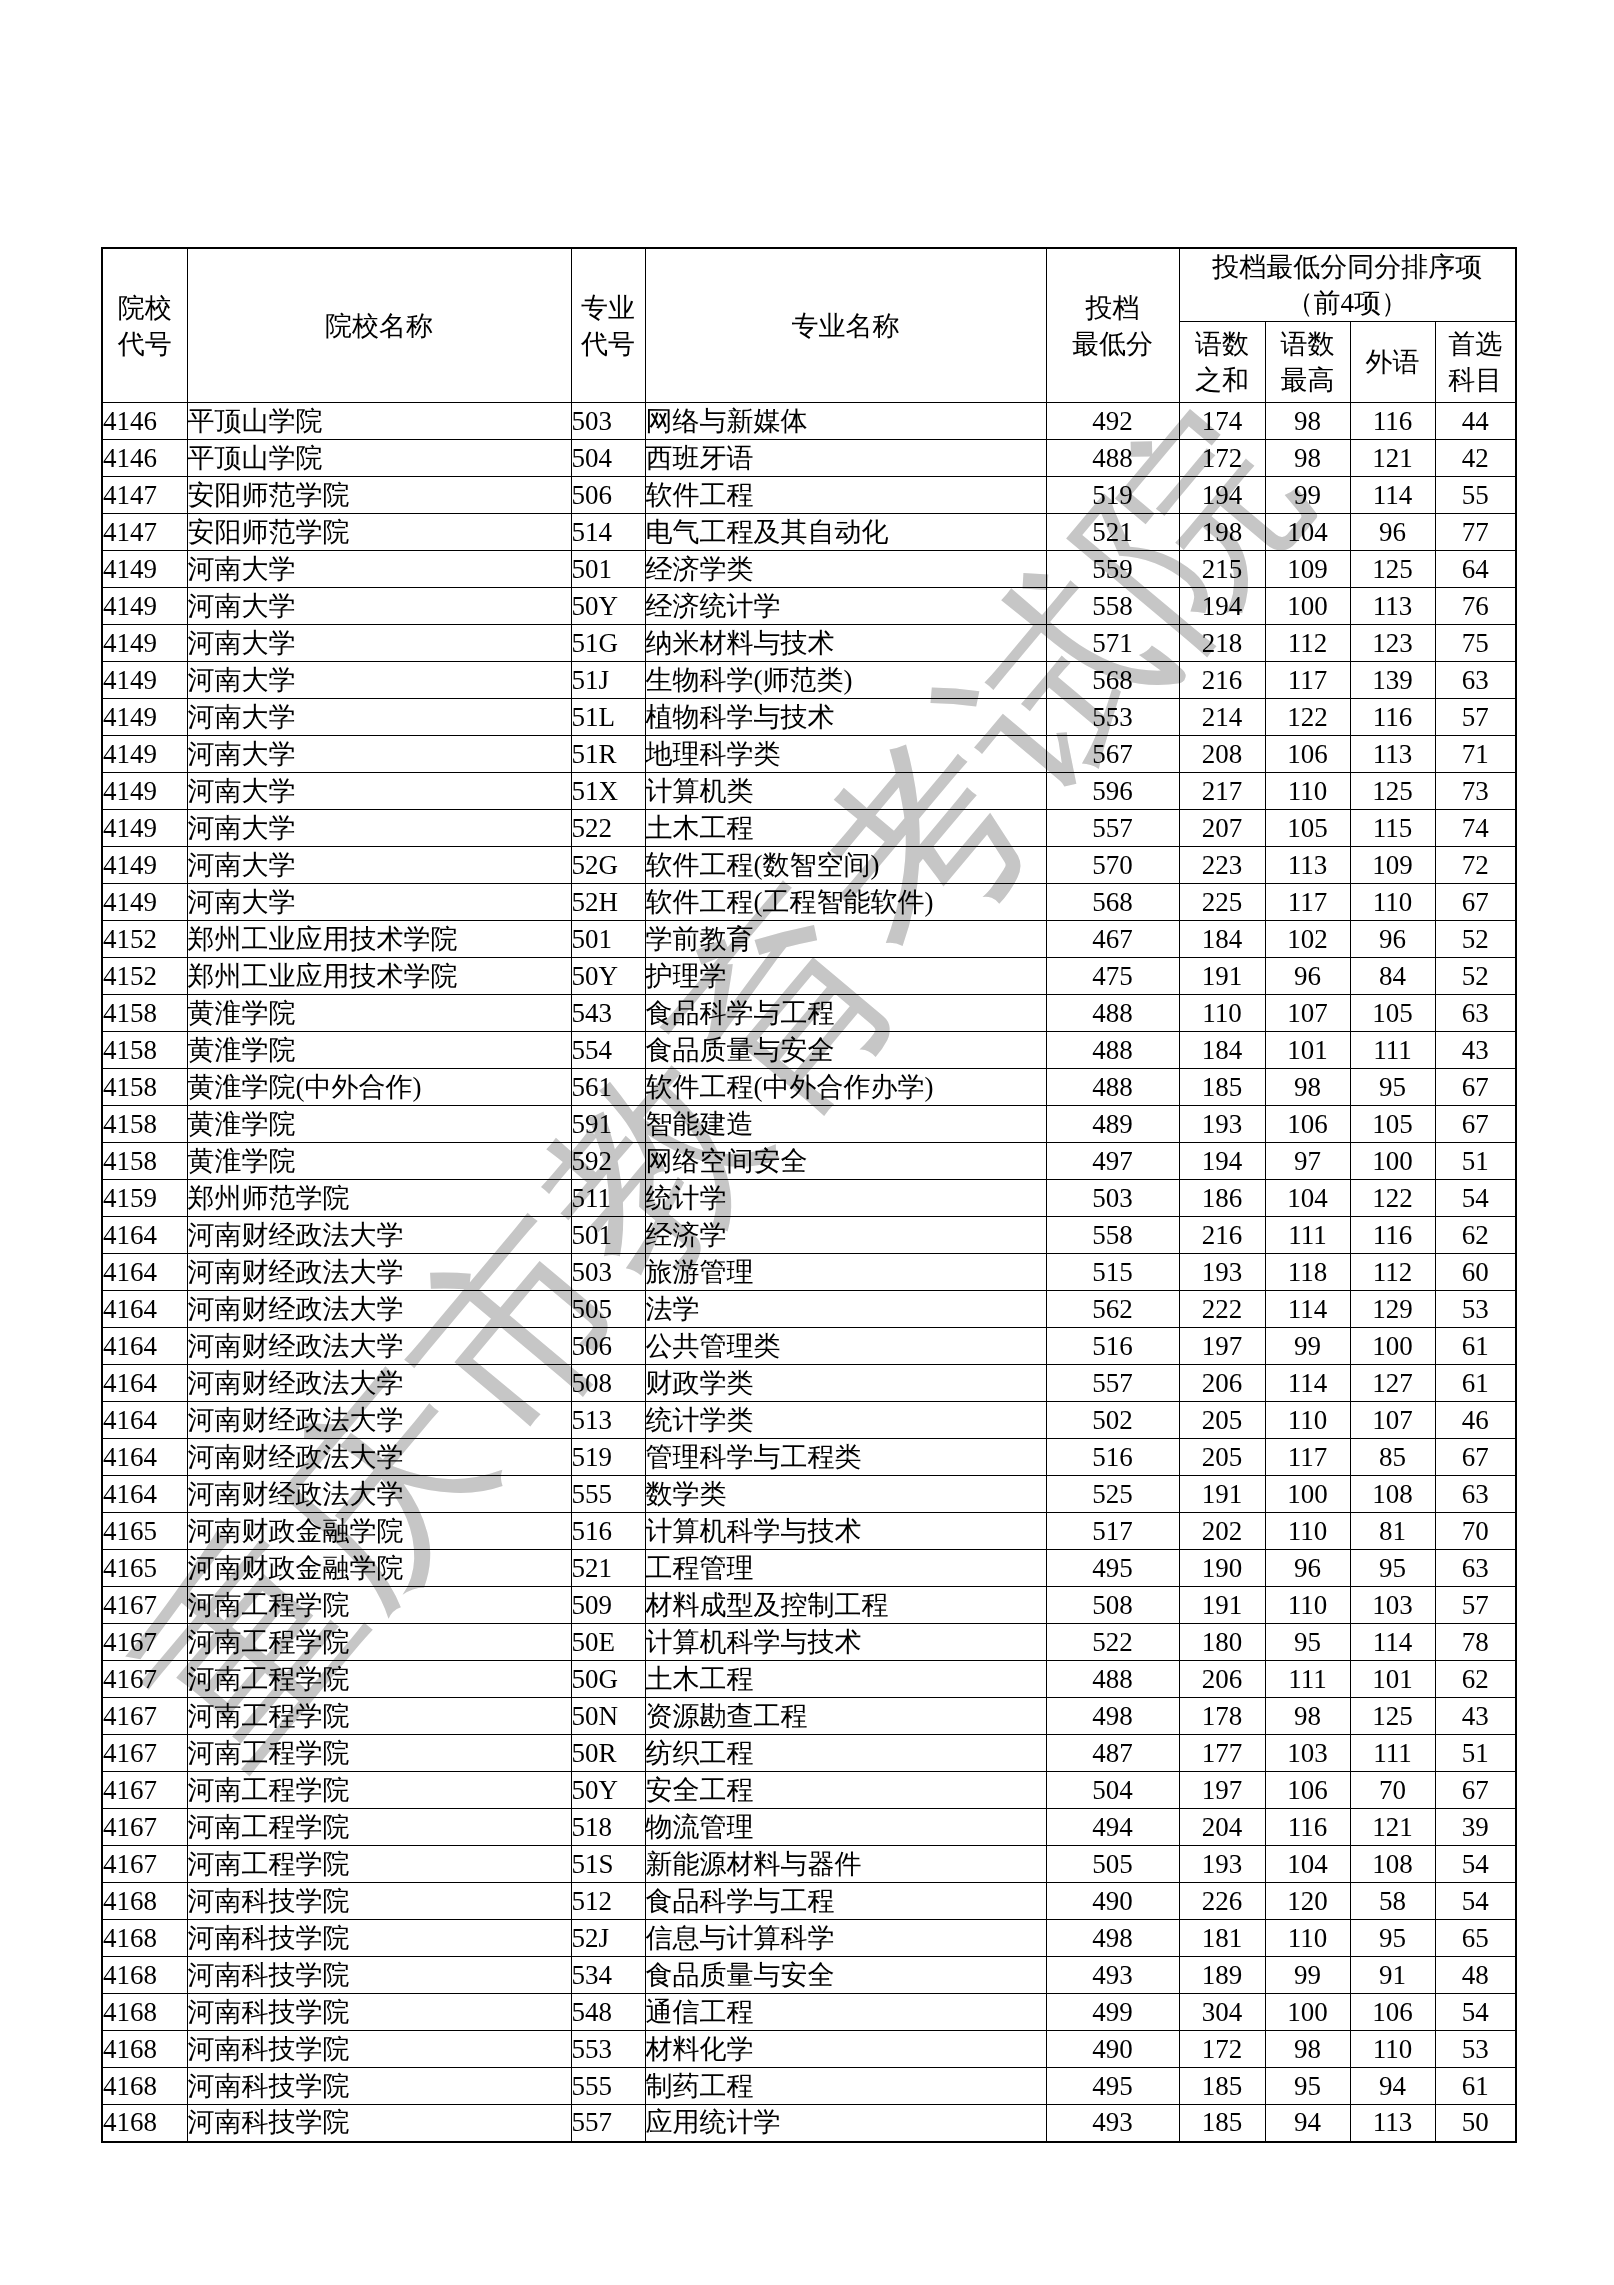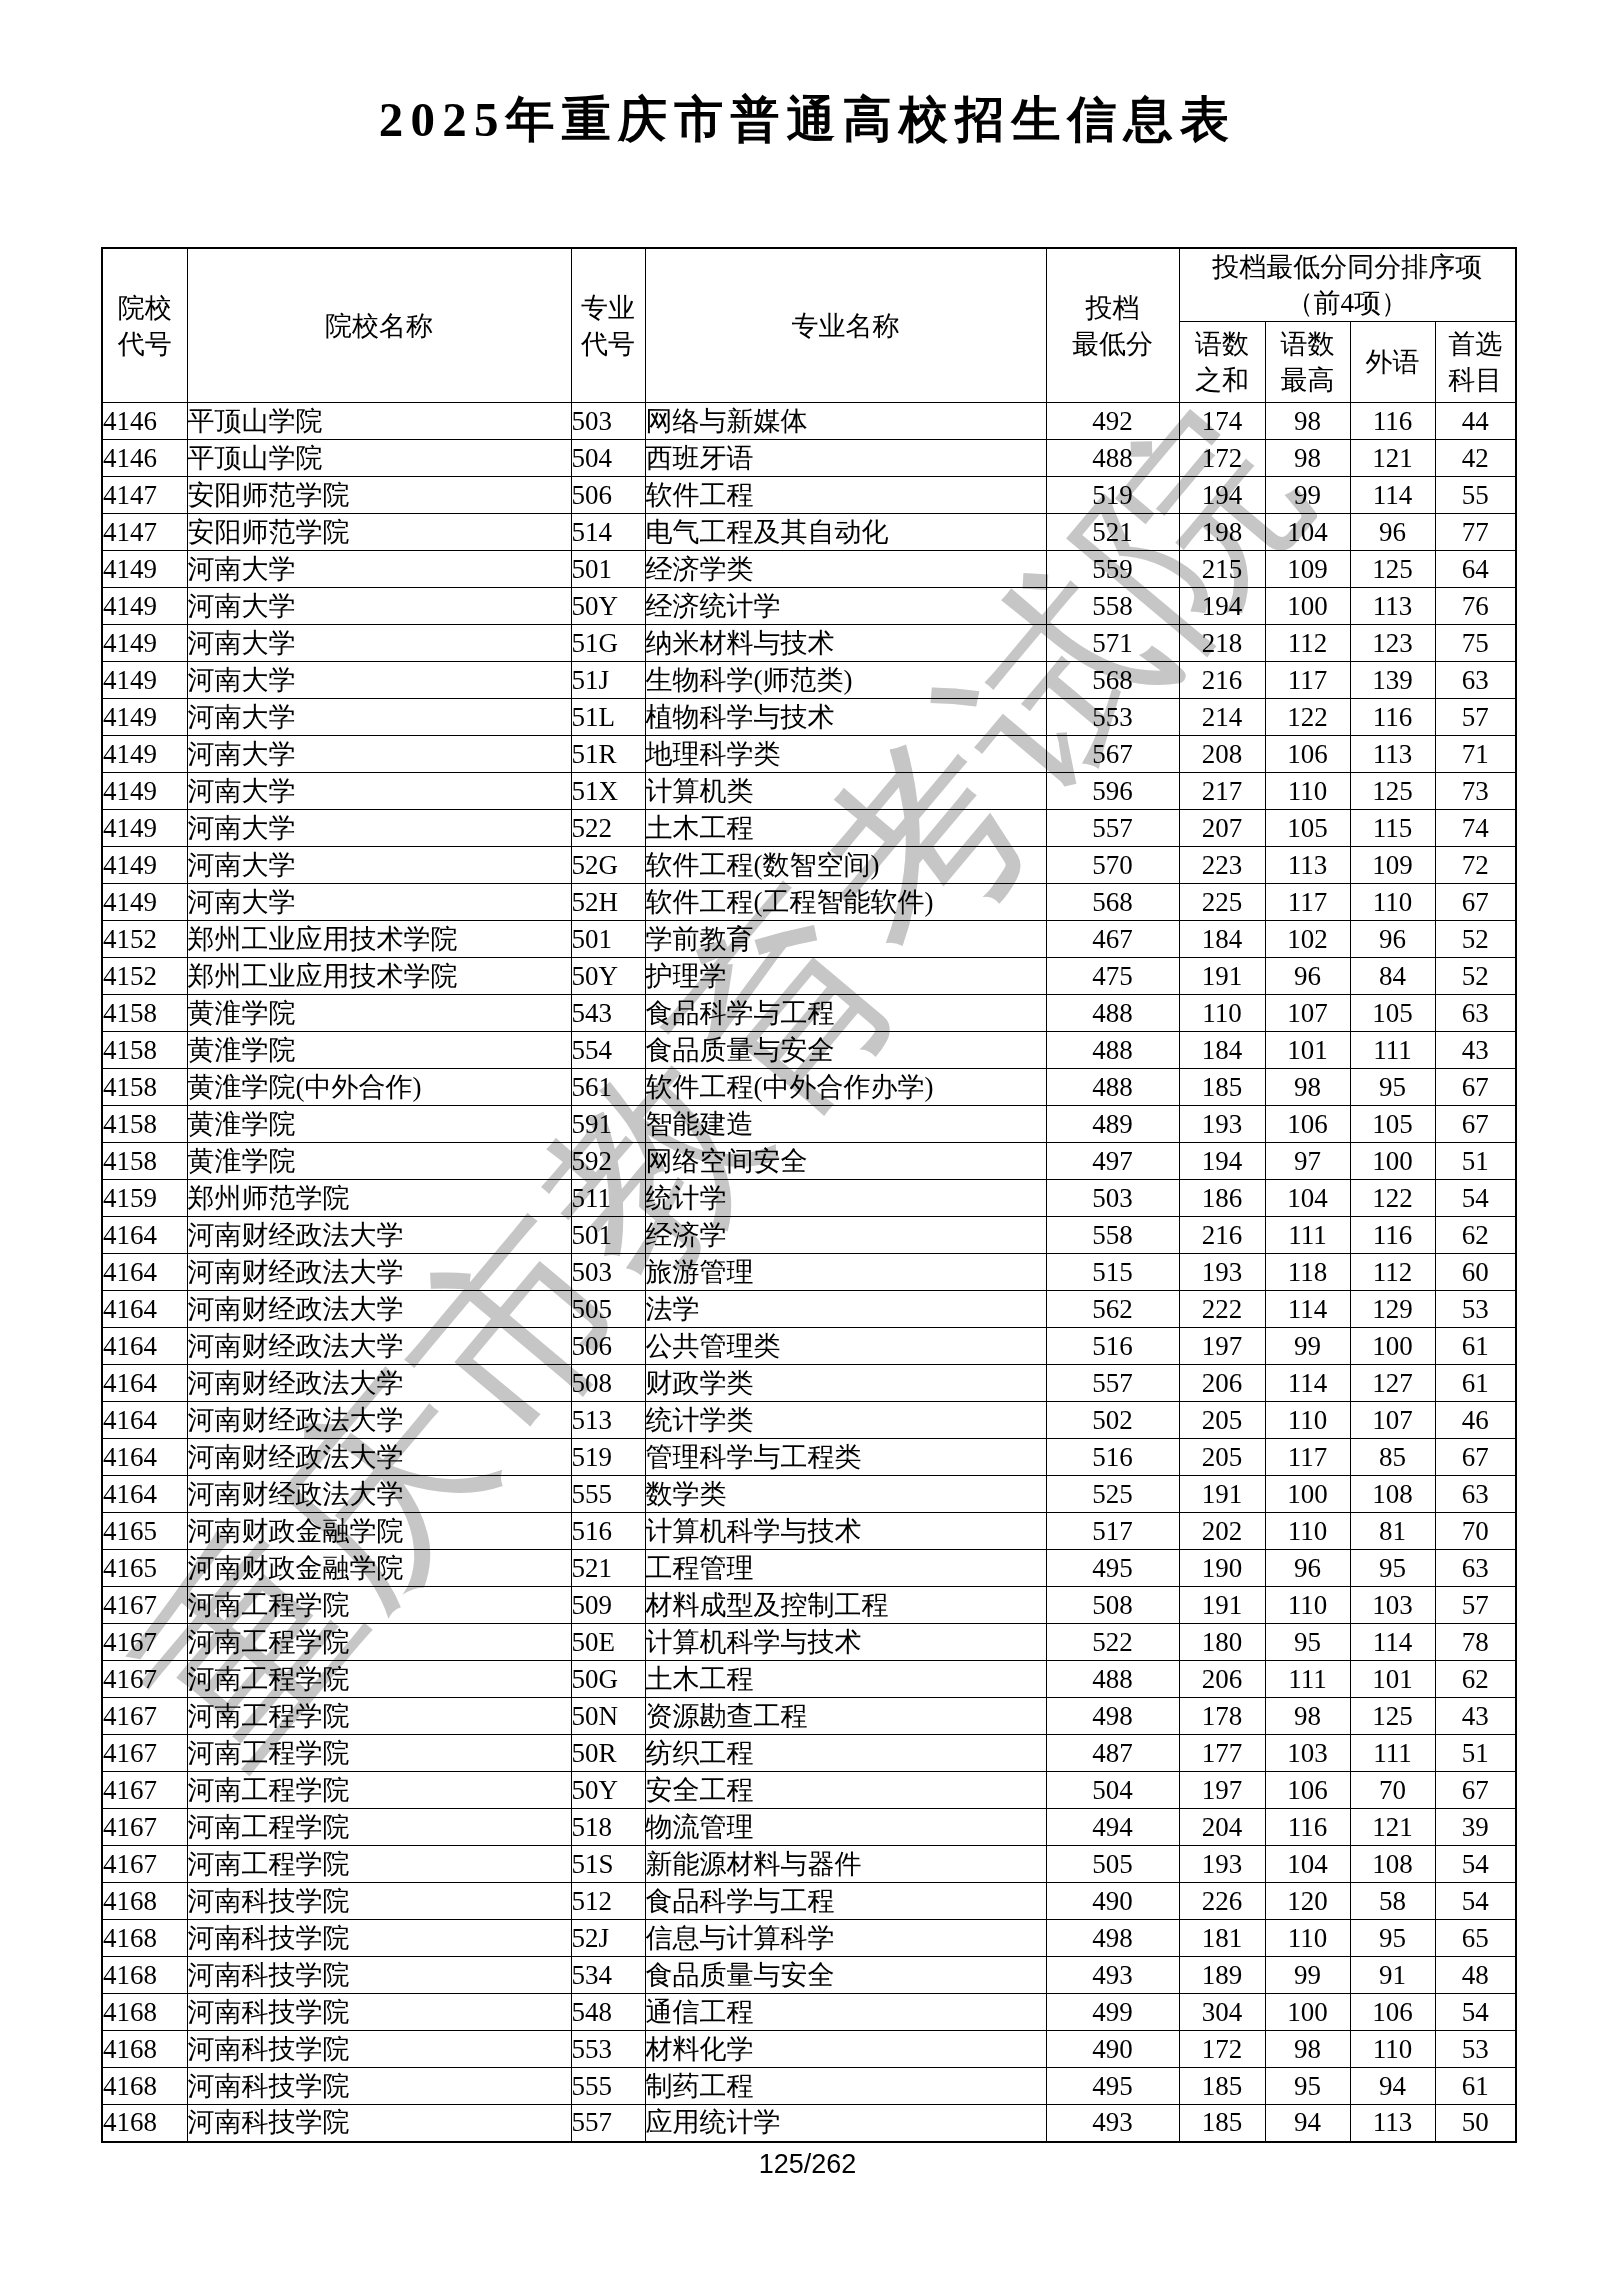--- a/index.html
+++ b/index.html
@@ -93,21 +93,20 @@
     z-index:2;
   }
 </style>
 </head>
 <body>
 
 <div class="page">
 
   <div class="watermark">重庆市教育考试院</div>
 
-  <div class="doc-title">2025年重庆市普通高校招生信息表</div>
 
   <table class="main">
     <colgroup>
       <col style="width:85px">
       <col style="width:384px">
       <col style="width:74px">
       <col style="width:401px">
       <col style="width:133px">
       <col style="width:86px">
       <col style="width:85px">
@@ -651,16 +650,15 @@
           <td class="c3">应用统计学</td>
           <td class="c4">493</td>
           <td class="c5">185</td>
           <td class="c6">94</td>
           <td class="c7">113</td>
           <td class="c8">50</td>
         </tr>
       </tbody>
   </table>
 
-  <div class="page-number">125/262</div>
 
 </div>
 
 
 </body></html>

